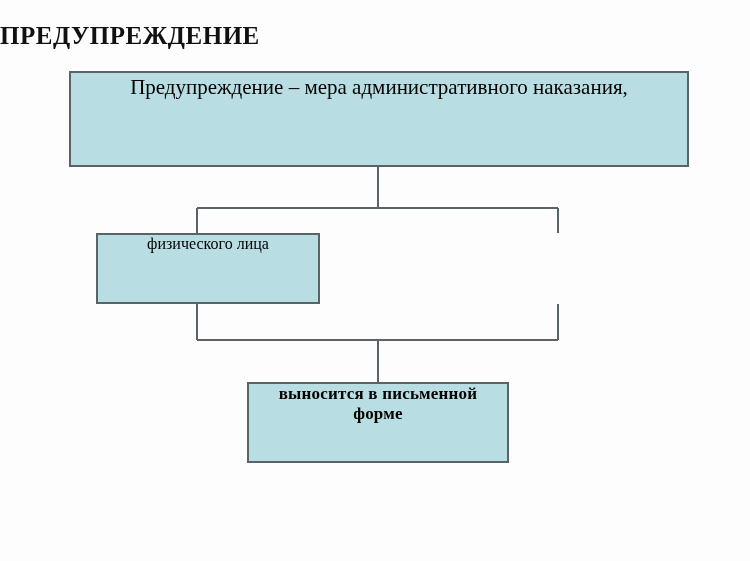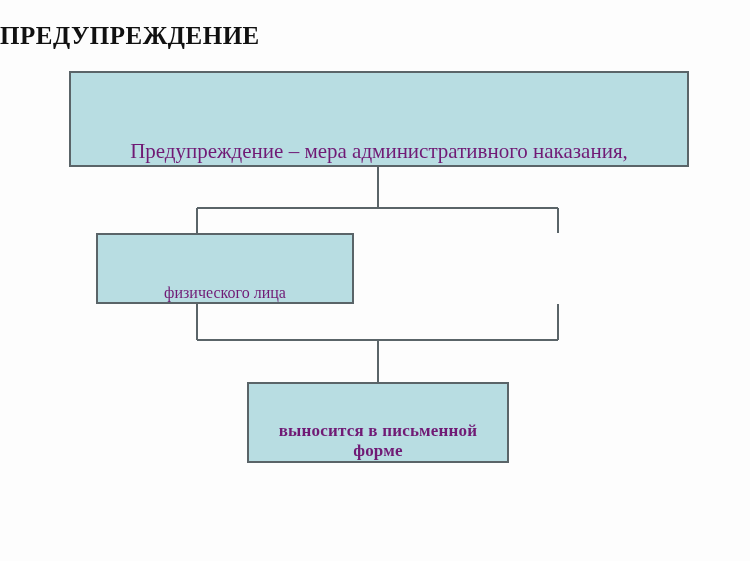--- a/index.html
+++ b/index.html
@@ -42,24 +42,24 @@
     height: 561px;
   }
 
   
   .node {
     position: absolute;
     box-sizing: border-box;
     background: #b8dde2;
     border: 2px solid #5a6468;
     display: flex;
-    align-items: flex-end;
+    align-items: flex-start;
     justify-content: center;
     text-align: center;
-    color: #701a75;
+    color: #000000;
     z-index: 2;
   }
   .node-label {
     display: block;
     width: 100%;
     padding: 0 8px;
     box-sizing: border-box;
   }
 
   #node-root {
@@ -70,21 +70,21 @@
   }
   #node-root .node-label {
     font-size: 21px;
     line-height: 1.35;
     font-weight: normal;
   }
 
   #node-physical {
     left: 96px;
     top: 233px;
-    width: 258px;
+    width: 224px;
     height: 71px;
   }
   #node-physical .node-label {
     font-size: 16px;
     font-weight: normal;
   }
 
   #node-legal {
     left: 427px;
     top: 233px;

